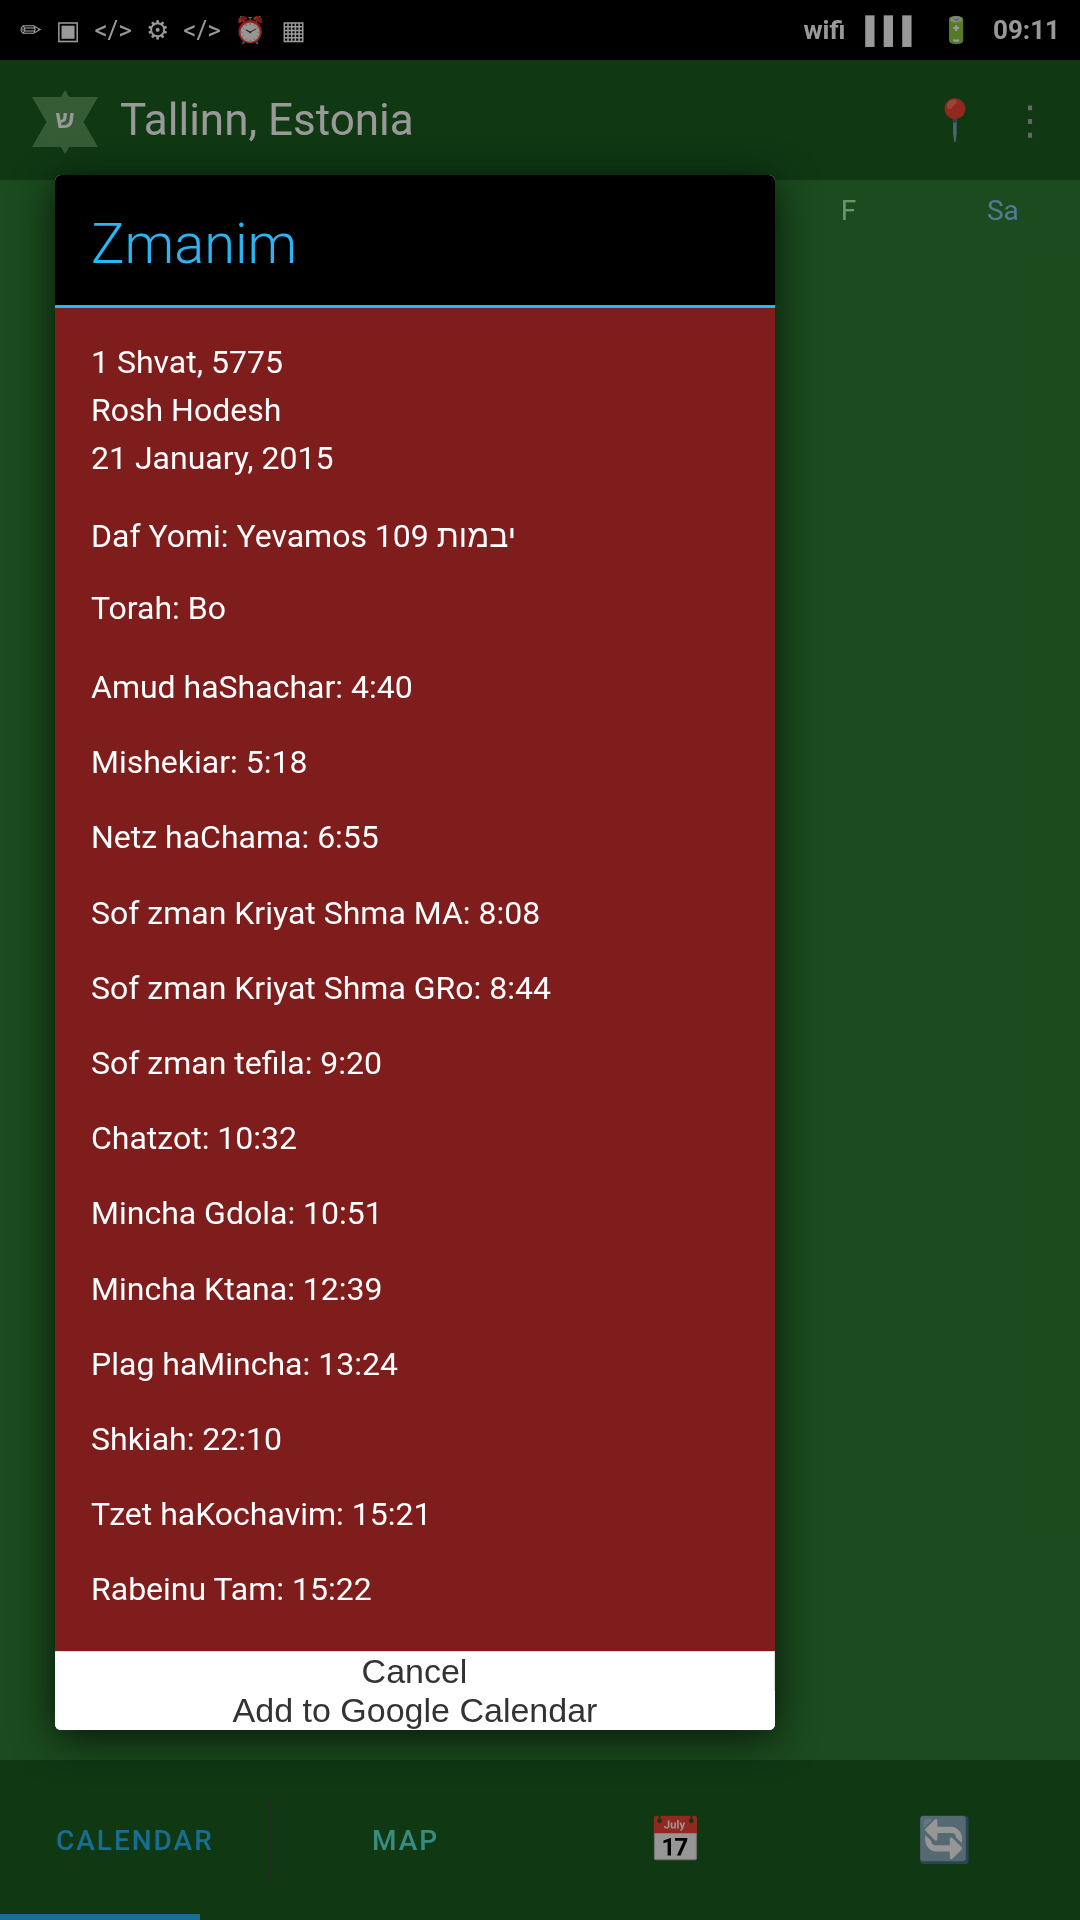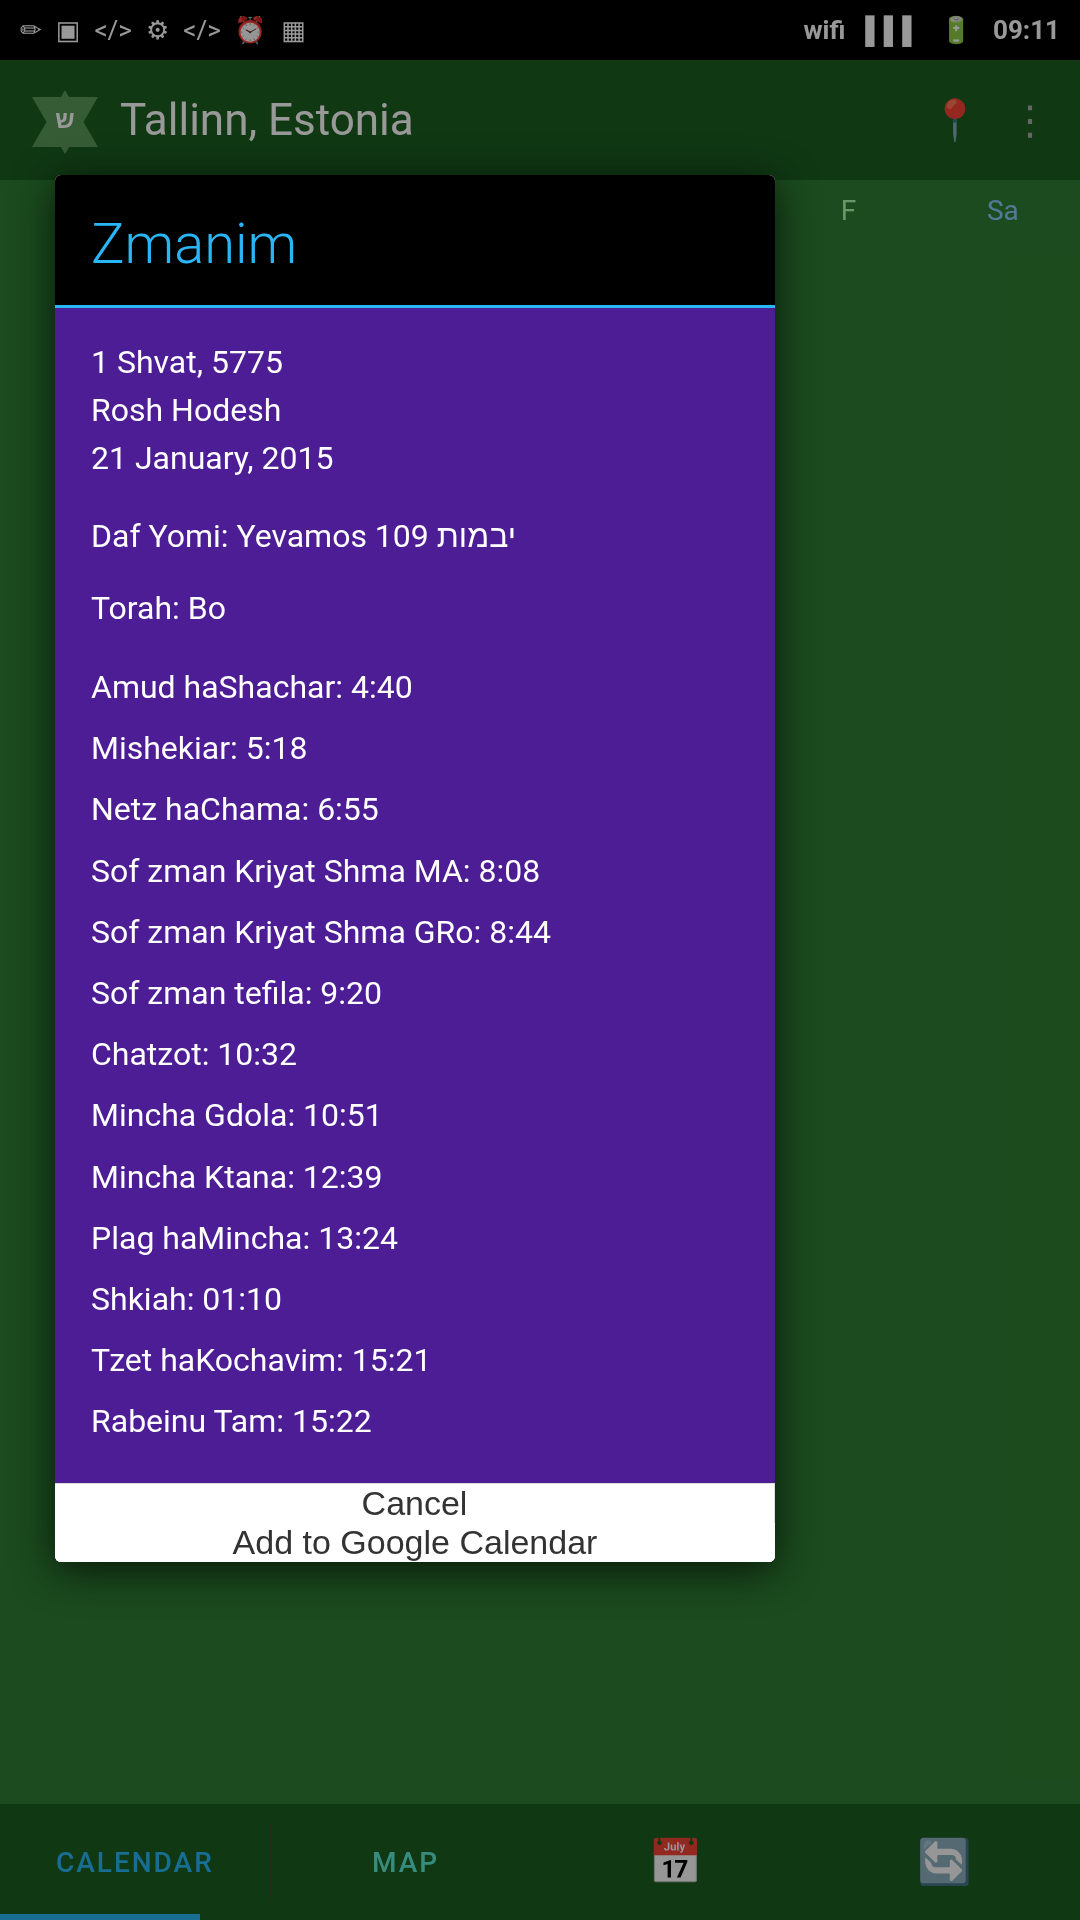--- a/index.html
+++ b/index.html
@@ -126,21 +126,21 @@
       padding: 36px 36px 28px 36px;
       border-bottom: 3px solid #29b6f6;
     }
     .dialog-title {
       font-size: 56px;
       color: #29b6f6;
       font-weight: 300;
     }
 
     .dialog-content {
-      background: #4c1d95;
+      background: #7f1d1d;
       padding: 30px 36px 36px 36px;
       color: #fff;
     }
 
     .date-section {
       margin-bottom: 30px;
     }
     .date-line {
       font-size: 32px;
       color: #fff;
@@ -157,21 +157,21 @@
     .torah-line {
       font-size: 32px;
       color: #fff;
       margin-bottom: 30px;
       line-height: 1.5;
     }
 
     .times-section {
       display: flex;
       flex-direction: column;
-      gap: 10px;
+      gap: 24px;
     }
     .time-line {
       font-size: 32px;
       color: #fff;
       line-height: 1.6;
     }
 
     
     .dialog-buttons {
       display: flex;
@@ -195,21 +195,21 @@
     .dialog-btn:first-child {
       border-right: 1px solid #ddd;
     }
 
     
     .bottom-nav {
       position: absolute;
       bottom: 0;
       left: 0;
       width: 100%;
-      height: 116px;
+      height: 160px;
       background: #1b5e20;
       display: flex;
       align-items: center;
       z-index: 5;
     }
     .nav-item {
       flex: 1;
       display: flex;
       flex-direction: column;
       align-items: center;
@@ -352,21 +352,21 @@
       <div class="time-line">Amud haShachar: 4:40</div>
       <div class="time-line">Mishekiar: 5:18</div>
       <div class="time-line">Netz haChama: 6:55</div>
       <div class="time-line">Sof zman Kriyat Shma MA: 8:08</div>
       <div class="time-line">Sof zman Kriyat Shma GRo: 8:44</div>
       <div class="time-line">Sof zman tefila: 9:20</div>
       <div class="time-line">Chatzot: 10:32</div>
       <div class="time-line">Mincha Gdola: 10:51</div>
       <div class="time-line">Mincha Ktana: 12:39</div>
       <div class="time-line">Plag haMincha: 13:24</div>
-      <div class="time-line">Shkiah: 01:10</div>
+      <div class="time-line">Shkiah: 22:10</div>
       <div class="time-line">Tzet haKochavim: 15:21</div>
       <div class="time-line">Rabeinu Tam: 15:22</div>
     </div>
 
   </div>
 
   <div class="dialog-buttons">
     <button class="dialog-btn">Cancel</button>
     <button class="dialog-btn">Add to Google Calendar</button>
   </div>

